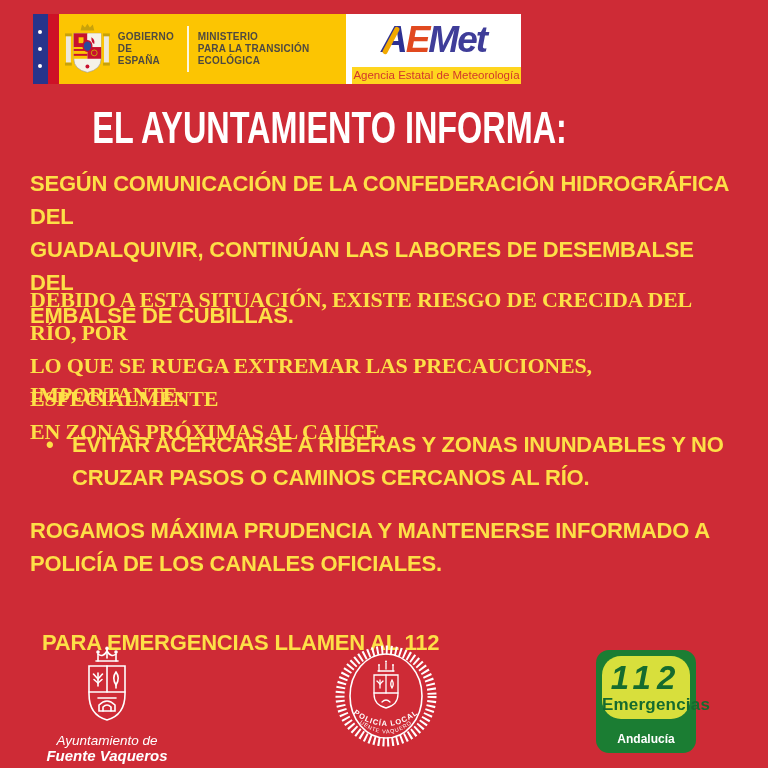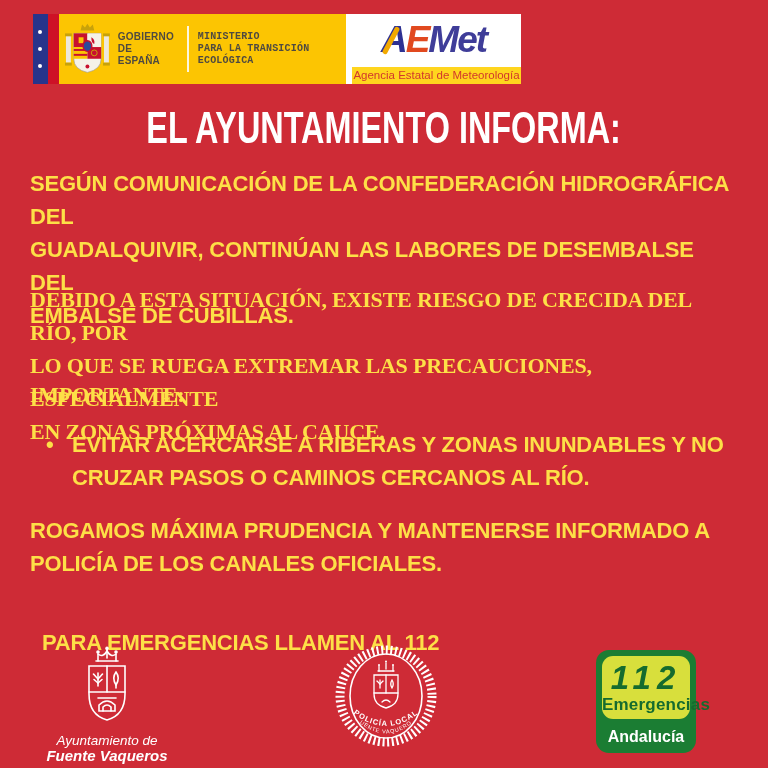--- a/index.html
+++ b/index.html
@@ -13,56 +13,56 @@
   .top-band { position:absolute; left:33px; top:14px; height:70px; display:flex; }
   .gov-band { width:313px; height:70px; background:#FCC502; display:flex; align-items:center; position:relative; }
   .flag { display:flex; height:70px; }
   .flag .eu { width:15px; height:70px; background:#27348B; position:relative; }
   .flag .eu .dot { position:absolute; left:5px; width:4px; height:4px; border-radius:50%; background:#fff; }
   .flag .eu .d1 { top:16px; } .flag .eu .d2 { top:33px; } .flag .eu .d3 { top:50px; }
   .flag .stripe-red { width:11px; height:70px; background:#CE1126; }
   .arms { margin-left:6px; }
   .gov-text { margin-left:8px; color:#4F4A41; font-size:10px; font-weight:700; line-height:12px; letter-spacing:.2px; }
   .band-divider { width:2px; height:46px; background:#FDF6E0; margin:0 9px 0 11px; }
-  .ministry-text { color:#4F4A41; font-size:10px; font-weight:700; line-height:12px; letter-spacing:.2px; width:152px;font-family:Liberation Mono, monospace; }
+  .ministry-text { color:#4F4A41; font-size:10px; font-weight:700; line-height:12px; letter-spacing:.2px; width:152px; }
 
   .aemet-box { width:175px; height:70px; background:#FFFFFF; position:relative; }
   .aemet-word { text-align:center; margin-top:2px; font-style:italic; font-weight:700; font-size:37px; letter-spacing:-2px; line-height:48px; position:relative; }
   .aemet-word .a   { color:#2E3192; }
   .aemet-word .e   { color:#E1491F; }
   .aemet-word .met { color:#3F3D99; }
   .aemet-slash { position:absolute; left:30px; top:22px; width:30px; height:5px; background:#F2A900; transform:rotate(-62deg); border-radius:2px; }
   .aemet-tagline { position:absolute; bottom:0; left:0; right:0; height:17px; background:#FFD51E; color:#D2382C; font-size:11.5px; line-height:17px; text-align:center; font-weight:400;margin-left:6px; }
 
   
-  .title { position:absolute; top:102px; left:0; right:0; text-align:center; color:#FFFFFF; }
+  .title { position:absolute; top:102px; left:0; right:0; color:#FFFFFF; }
   .title span { display:inline-block; font-size:45px; font-weight:700; transform:scaleX(0.72); white-space:nowrap; }
 
   
   .p { position:absolute; left:30px; right:26px; color:#fde047; font-weight:700; font-size:22px; line-height:33px; letter-spacing:-0.2px; }
   .p-1 { top:167px; }
   .p-2 { top:283px;font-family:Liberation Serif, serif; }
   .p-important { top:378px;font-family:Liberation Serif, serif; }
   .p-bullet { top:428px; left:46px; display:flex; }
   .p-bullet .marker { width:26px; flex:none; }
   .p-closing { top:514px; }
   .p-emergency { top:626px;margin-left:12px; }
 
   
   .crest-block { position:absolute; left:42px; top:645px; width:130px; text-align:center; color:#FFFFFF; }
   .crest-caption { margin-top:2px; font-size:13.5px; line-height:15px; font-weight:400;font-style:italic; }
   .crest-caption .strong { font-size:15px; font-weight:700; }
 
   .police-block { position:absolute; left:328px; top:644px; width:116px; }
 
   .badge112 { position:absolute; left:596px; top:650px; width:100px; height:103px; background:#1B7D33; border-radius:13px; }
-  .inner112 { position:absolute; left:6px; right:6px; top:6px; height:63px; background:#D8DF3C; border-radius:11px; text-align:center; }
+  .inner112 { position:absolute; left:6px; right:6px; top:6px; height:63px; background:#D8DF3C; border-radius:19px; text-align:center; }
   .num112 { font-size:33px; font-weight:700; font-style:italic; color:#156B2E; letter-spacing:6px; line-height:40px; margin-top:2px; }
   .lbl112 { font-size:17px; font-weight:700; color:#156B2E; margin-top:-3px; letter-spacing:.2px; }
-  .region112 { position:absolute; bottom:7px; left:0; right:0; text-align:center; color:#FFFFFF; font-weight:700; font-size:16px; }
+  .region112 { position:absolute; bottom:7px; left:0; right:0; text-align:center; color:#FFFFFF; font-weight:700; font-size:12px; }
 
   svg text { font-family:"Liberation Sans", sans-serif; }
 </style>
 </head>
 <body>
 
 <div class="poster">
 
   <div class="top-band">
     <div class="gov-band">

